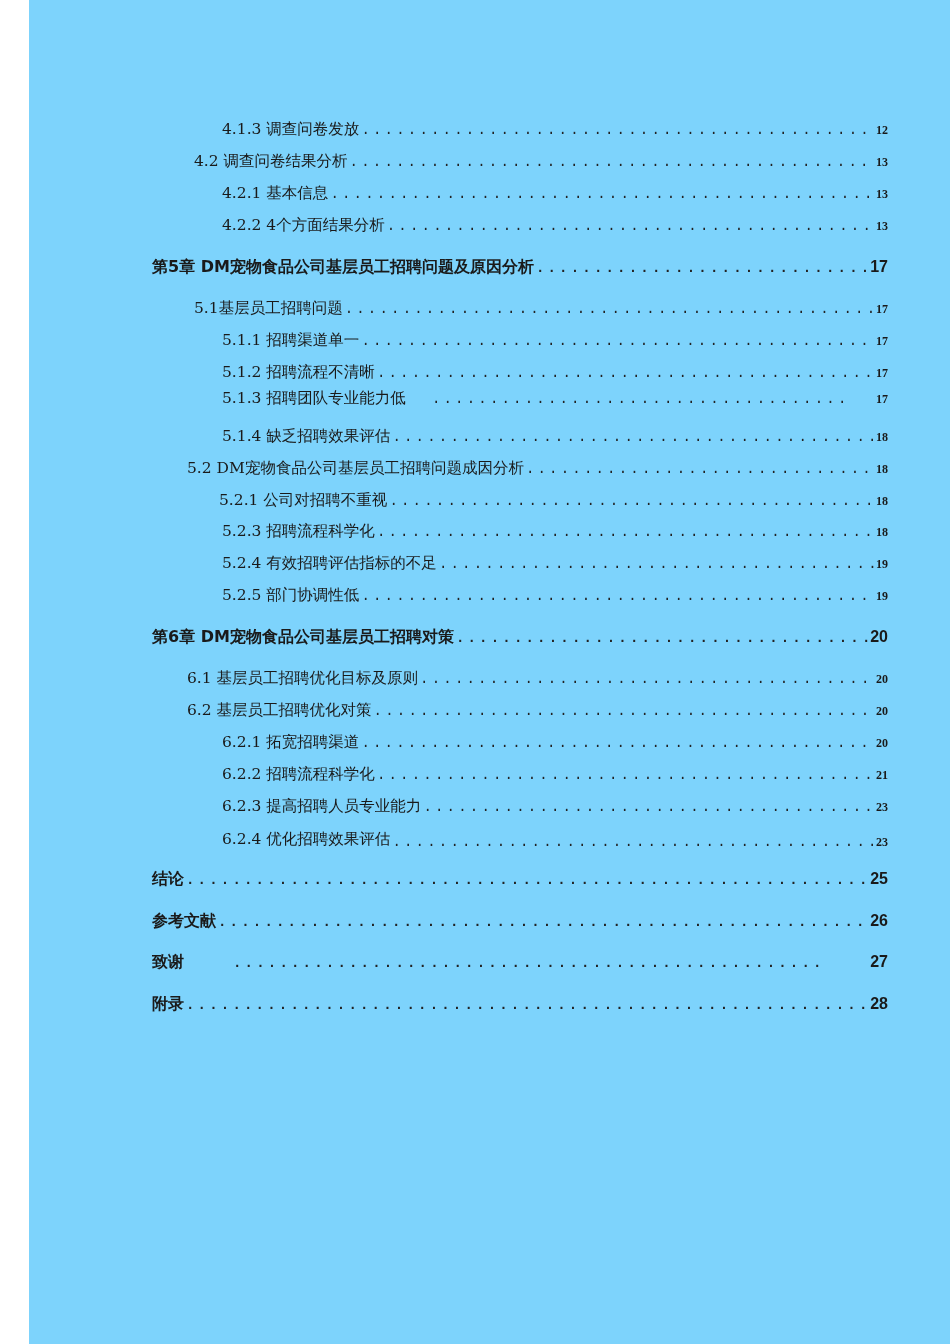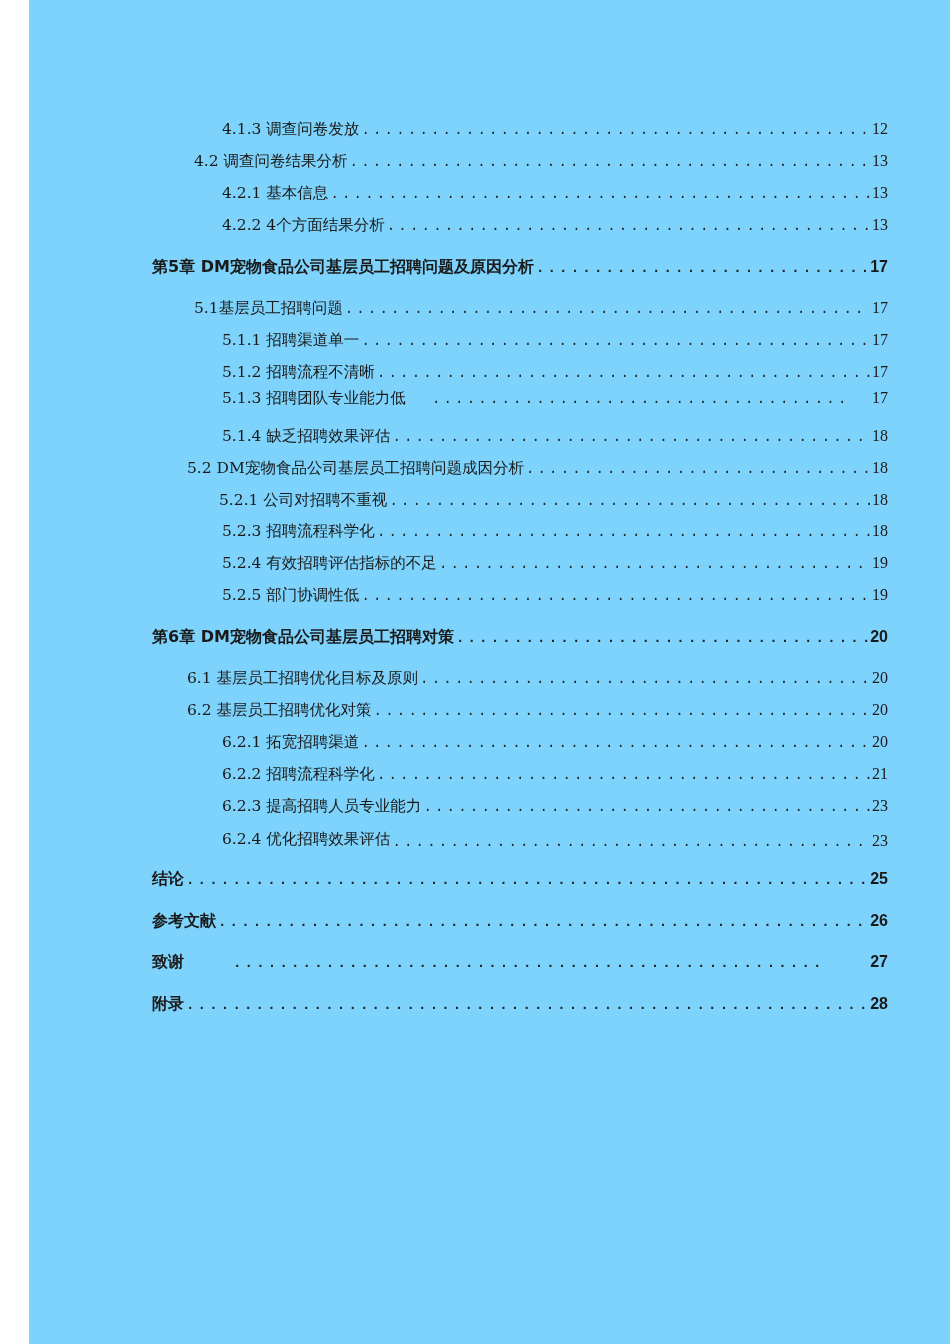--- a/index.html
+++ b/index.html
@@ -22,21 +22,21 @@
     letter-spacing: 3.2px;
     color: #222;
   }
   .toc-line .leader::before {
     content: "..........................................................................................................................................................................................................................";
   }
   .toc-line .page-num { flex: 0 0 auto; text-align: right; }
   .lvl1 { font-family: "DejaVu Sans", "Liberation Sans", sans-serif; font-size: 16px; font-weight: 600; }
   .lvl1 .page-num { font-family: "Liberation Sans", sans-serif; font-size: 16px; }
   .lvl2, .lvl3 { font-family: "DejaVu Serif", "Liberation Serif", serif; font-size: 15.5px; }
-  .lvl2 .page-num, .lvl3 .page-num { font-family: "Liberation Serif", serif; font-size: 16px; }
+  .lvl2 .page-num, .lvl3 .page-num { font-family: "Liberation Serif", serif; font-size: 12px; font-weight: bold; }
   .lvl1 .leader, .lvl2 .leader, .lvl3 .leader { font-family: "Liberation Mono", monospace; font-size: 14px; }
 </style>
 </head>
 <body>
 
 <div class="page">
 
   <div class="toc-line lvl3" style="top:119px; left:193px;">
     <span class="label">4.1.3 调查问卷发放</span>
     <span class="leader"></span>

